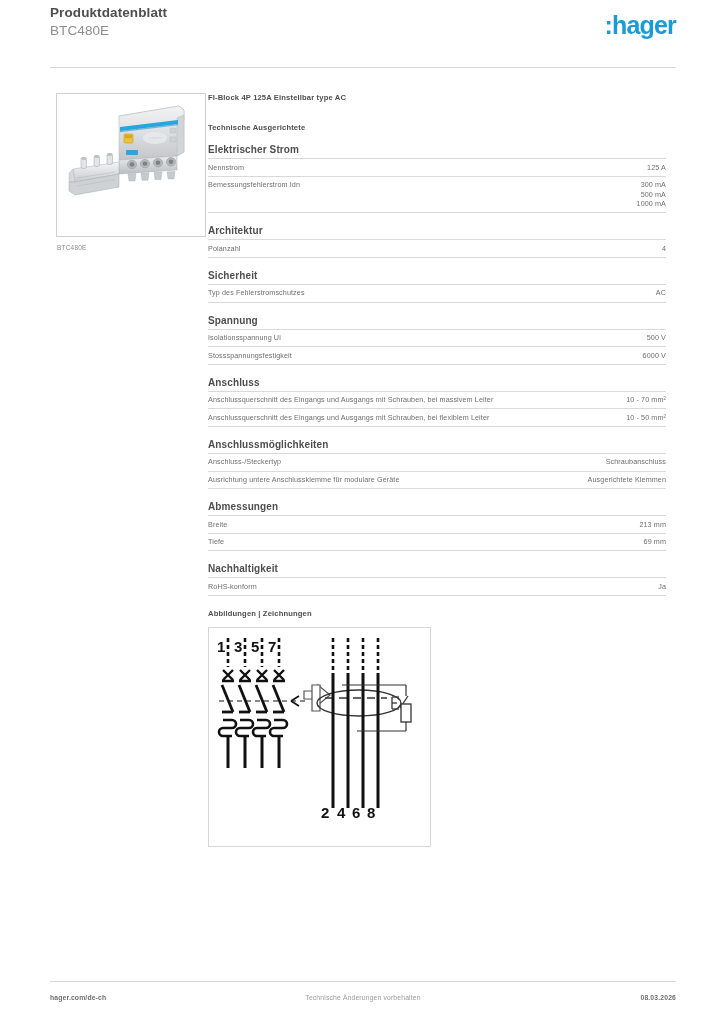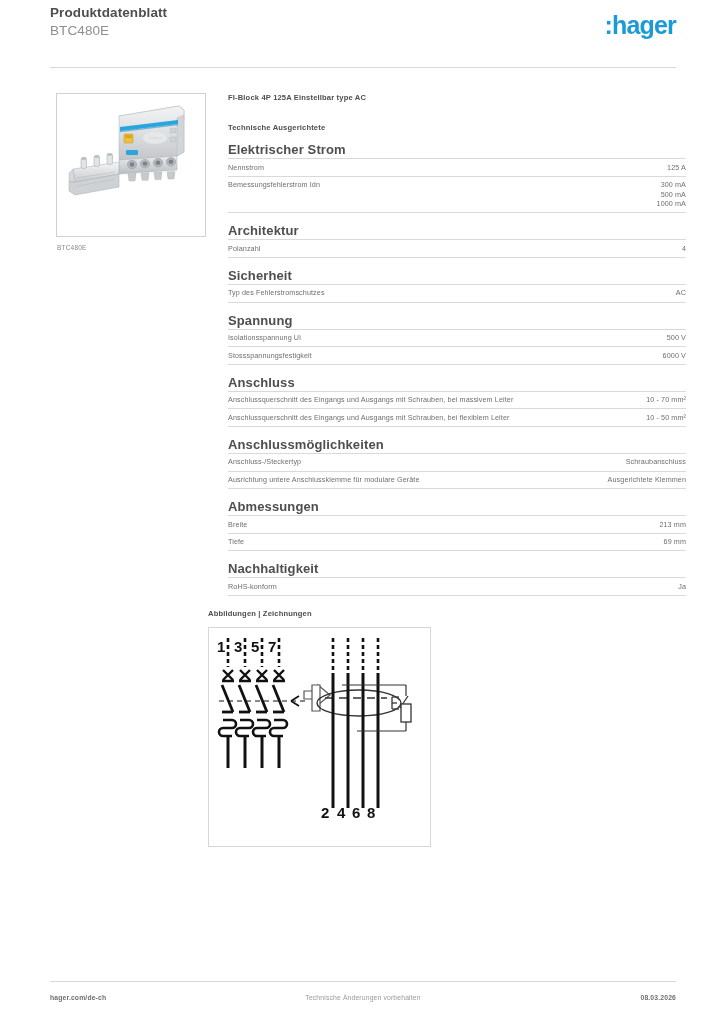--- a/index.html
+++ b/index.html
@@ -89,21 +89,21 @@
   
   .prod {
     position: absolute;
     left: 0; top: 0;
     width: 148px; height: 142px;
   }
 
   
   .content {
     position: absolute;
-    left: 228px;
+    left: 208px;
     top: 93px;
     width: 458px;
   }
 
   .product-name {
     font-size: 7.6px;
     font-weight: bold;
     color: #4e4e50;
     letter-spacing: 0.15px;
     margin: 0 0 20px 0;
@@ -116,21 +116,21 @@
     color: #4e4e50;
     letter-spacing: 0.15px;
     margin: 0 0 9px 0;
     line-height: 10px;
   }
 
   .group {
     margin-bottom: 13px;
   }
   .group-head {
-    font-size: 13px;
+    font-size: 10px;
     font-weight: bold;
     color: #4e4e50;
     letter-spacing: 0.12px;
     padding-bottom: 4px;
     line-height: 9px;
     margin-top: 12px;
   }
   .spec-table {
     width: 100%;
     border-collapse: collapse;

